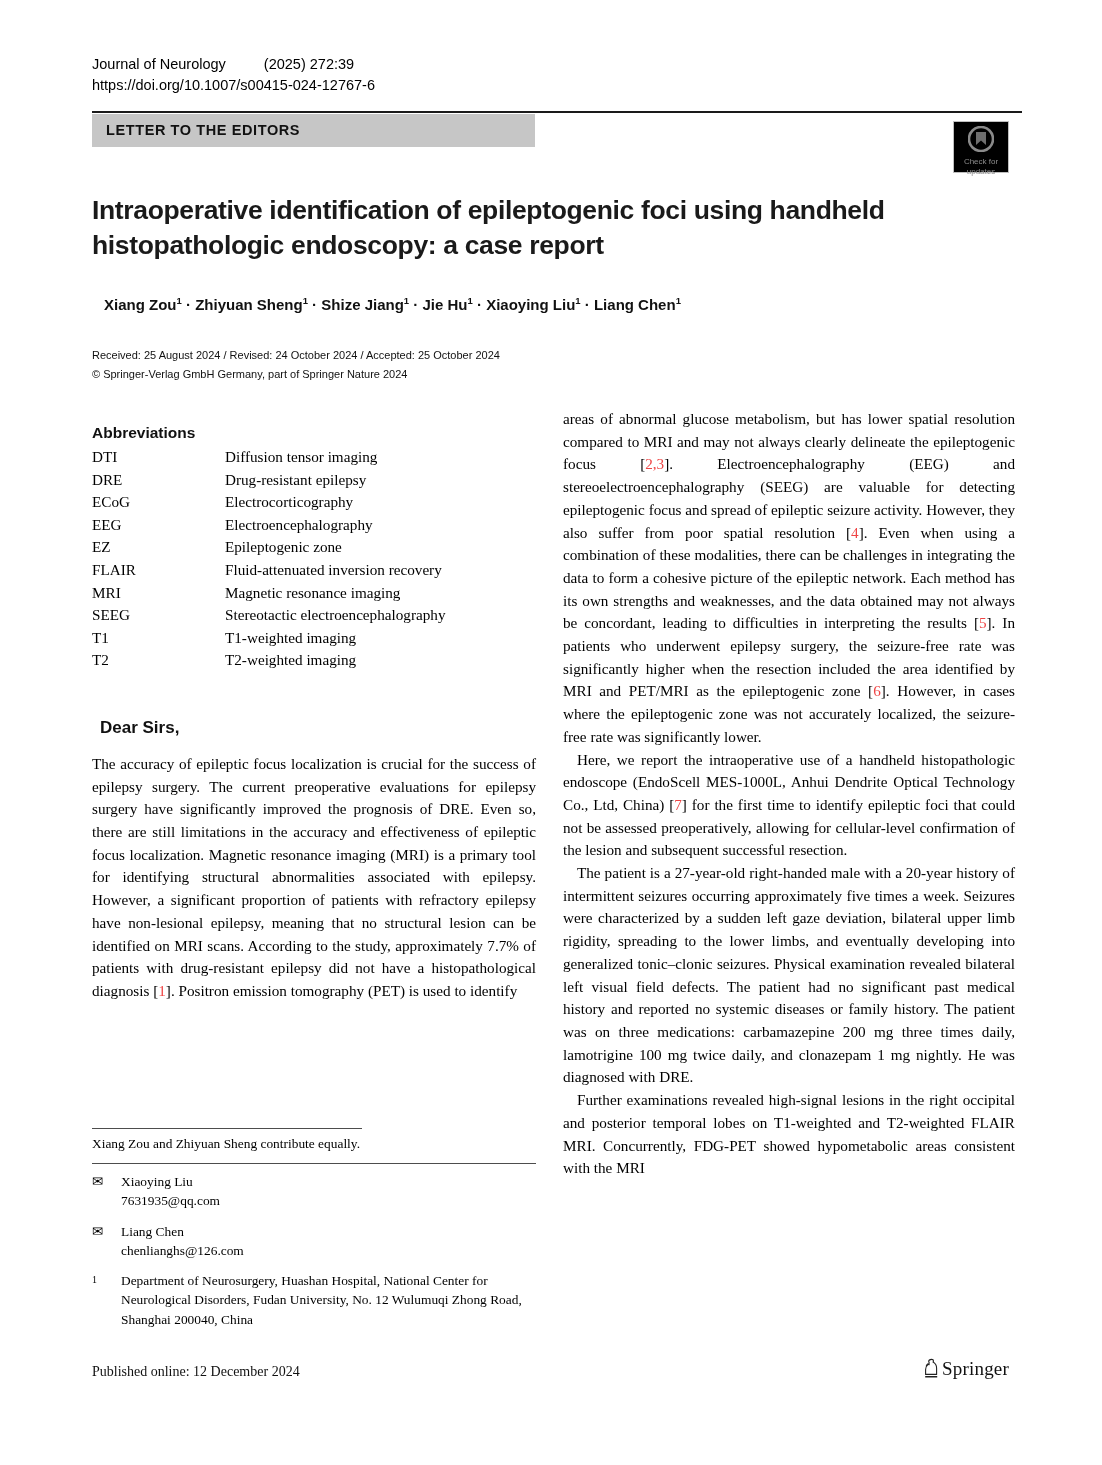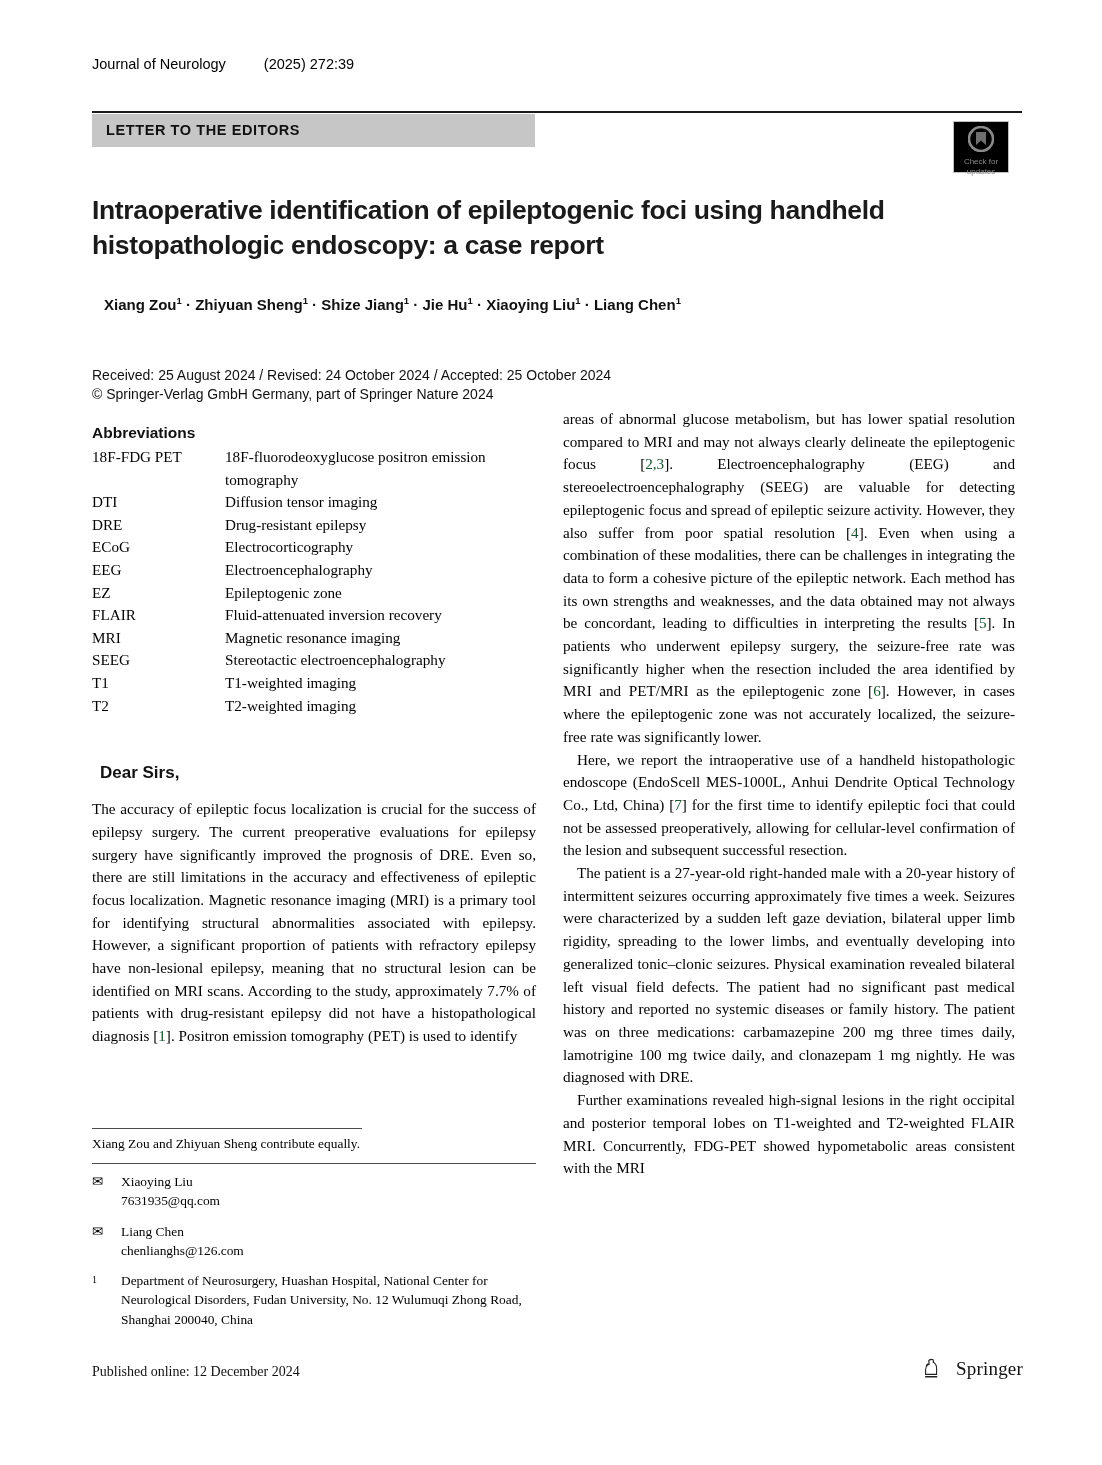--- a/index.html
+++ b/index.html
@@ -118,24 +118,23 @@
     color: #111;
   }
   .authors sup { font-size: 9.5px; font-weight: bold; vertical-align: super; }
 
   .dates {
     position: absolute;
     left: 92px;
     top: 346px;
     width: 900px;
     font-family: "Liberation Sans", "DejaVu Sans", sans-serif;
-    font-size: 14px;
+    font-size: 11px;
     line-height: 18.5px;
     color: #111;
-    margin-top: 20px;
   }
 
   
   .col-left {
     position: absolute;
     left: 92px;
     top: 408px;
     width: 444px;
   }
   .col-right {
@@ -179,21 +178,21 @@
 
   p.body {
     margin: 0;
     font-size: 15.2px;
     line-height: 22.7px;
     text-align: justify;
     text-justify: inter-word;
     hyphens: none;
   }
   p.body + p.body { text-indent: 14px; }
-  .ref { color: #14532d; }
+  .ref { color: #ef4444; }
 
   
   .fn-rule-a {
     position: absolute;
     left: 92px;
     top: 1128px;
     width: 270px;
     height: 1px;
     background: #4d4d4d;
   }
@@ -247,36 +246,37 @@
     font-size: 14px;
     line-height: 20px;
     color: #111;
   }
   .springer {
     position: absolute;
     left: 922px;
     top: 1358px;
     display: flex;
     align-items: center;
-    gap: 14px;
+    gap: 0;
   }
   .springer-word {
     font-family: "Liberation Serif", "DejaVu Serif", serif;
     font-size: 19px;
     color: #111;
     letter-spacing: 0.2px;
   }
 </style>
 </head>
 <body>
 
 <div class="page">
 
   <div class="masthead">
     <span class="jline">Journal of Neurology</span><span class="jline" style="margin-left:38px"><span>(2025) 272:39</span></span>
+    <span class="doi">https://doi.org/10.1007/s00415-024-12767-6</span>
   </div>
 
   <div class="rule-top"></div>
 
   <div class="band">
     <div class="band-label">LETTER TO THE EDITORS</div>
   </div>
 
   <div class="cfu">
     <svg class="cfu-circle" viewBox="0 0 26 26" xmlns="http://www.w3.org/2000/svg">
@@ -300,24 +300,20 @@
 
   <div class="dates">
     <div>Received: 25 August 2024 / Revised: 24 October 2024 / Accepted: 25 October 2024</div>
     <div>© Springer-Verlag GmbH Germany, part of Springer Nature 2024</div>
   </div>
 
   <div class="col-left">
     <h2 class="sec">Abbreviations</h2>
     <table class="abbr">
       <tbody>
-        <tr>
-          <td class="k">18F-FDG PET</td>
-          <td class="v">18F-fluorodeoxyglucose positron emission tomography</td>
-        </tr>
         <tr>
           <td class="k">DTI</td>
           <td class="v">Diffusion tensor imaging</td>
         </tr>
         <tr>
           <td class="k">DRE</td>
           <td class="v">Drug-resistant epilepsy</td>
         </tr>
         <tr>
           <td class="k">ECoG</td>

